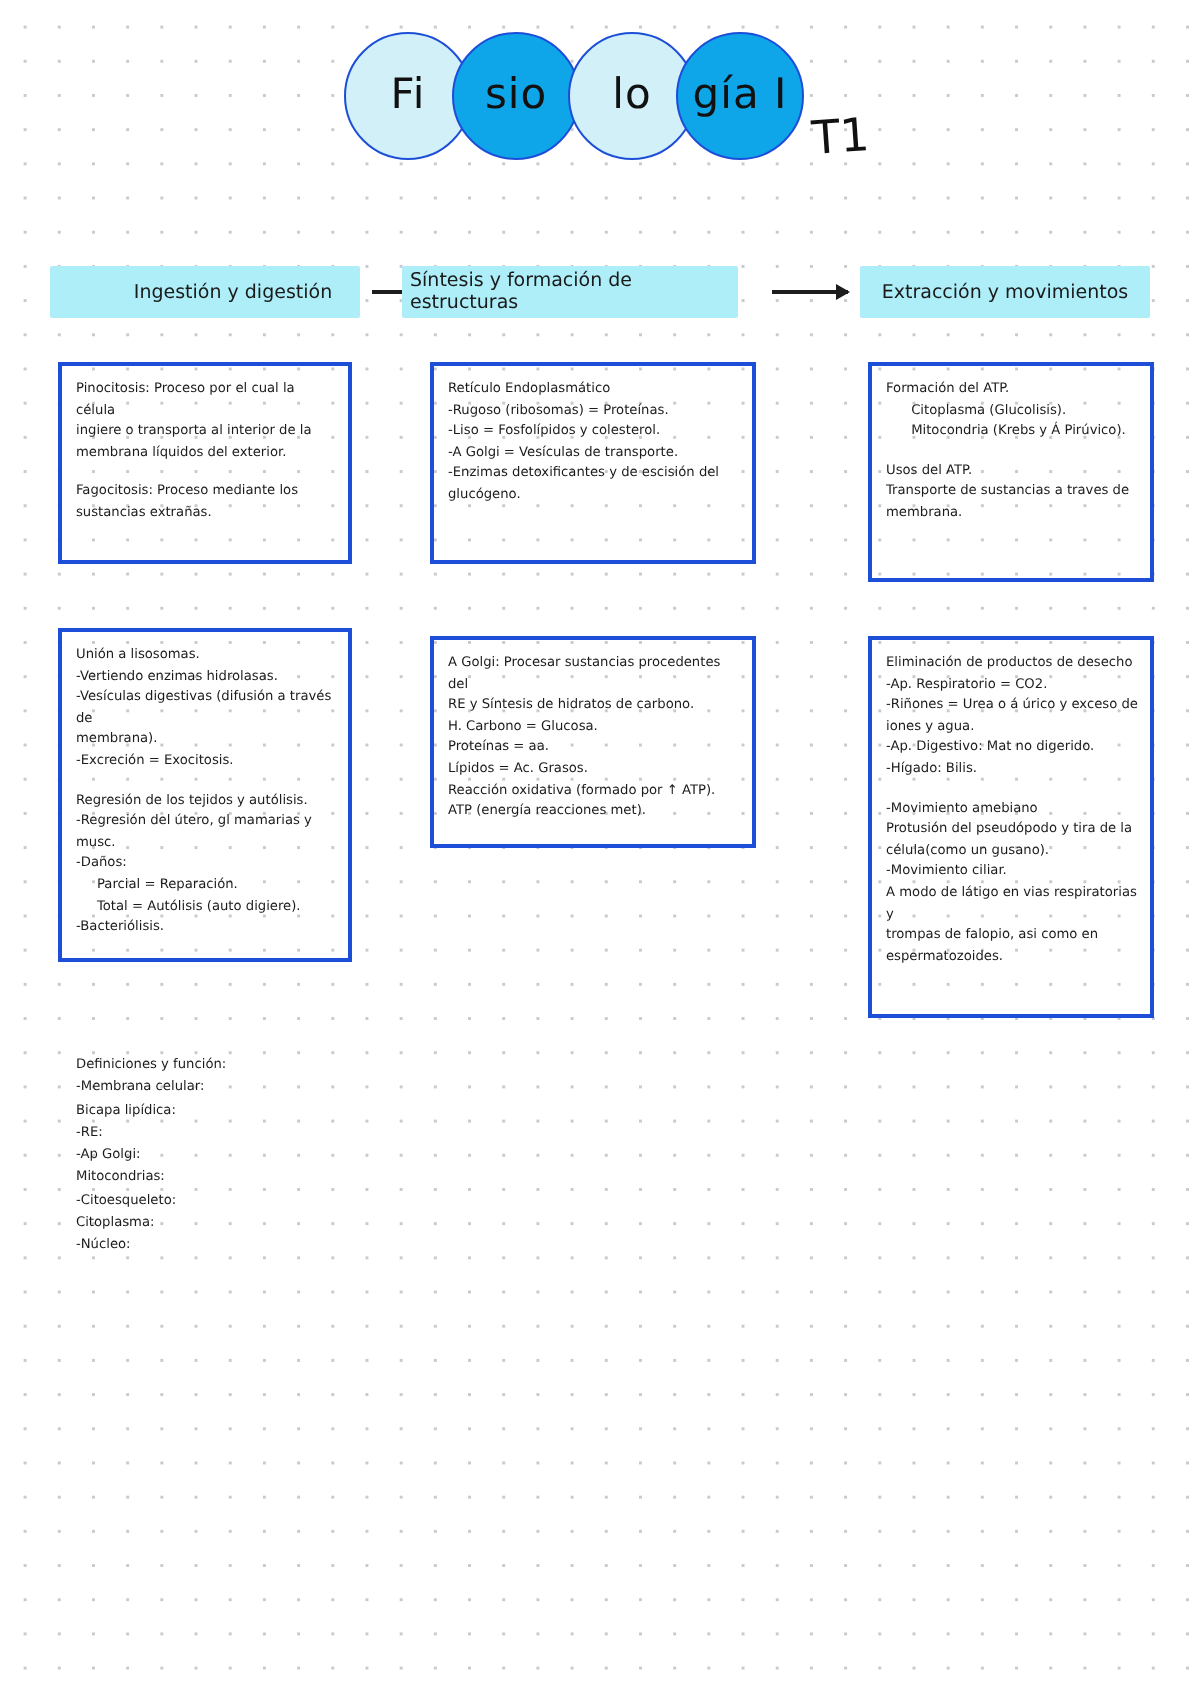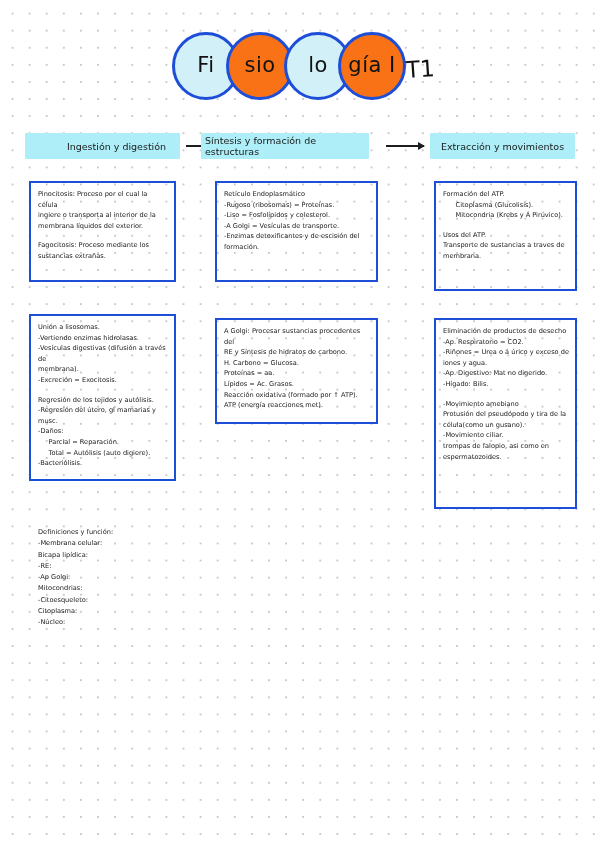--- a/index.html
+++ b/index.html
@@ -17,27 +17,27 @@
     background-image:radial-gradient(circle, #c9c9d2 0.8px, rgba(0,0,0,0) 0.9px);
     background-size:17.1px 17.1px;
     background-position:4px 5px;
   }
 
   
   #title{
     position:absolute;left:168px;top:8px;width:260px;height:80px;
   }
   .bub{
-    position:absolute;top:24px;width:62px;height:62px;border-radius:50%;
-    border:3px solid #1d4ed8;
+    position:absolute;top:8px;width:62px;height:62px;border-radius:50%;
+    border:1px solid #1d4ed8;
     display:flex;align-items:center;justify-content:center;
     font-size:21px;color:#111;letter-spacing:0.5px;
   }
   .bub.cy{background:#d2f0f7;}
-  .bub.gy{background:#f97316;}
+  .bub.gy{background:#0ea5e9;}
   .bub span{transform:translateY(-1px);}
   #b1{left:4px;}
   #b2{left:58px;}
   #b3{left:116px;}
   #b4{left:170px;}
   #tver{
     position:absolute;left:238px;top:48px;
     font-size:23px;color:#111;transform:rotate(-4deg);
   }
 
@@ -150,21 +150,21 @@
     <div class="ln">Citoplasma:</div>
     <div class="ln">-Núcleo:</div>
   </div>
 
 <div class="box" id="c2b1">
     <div class="ln">Retículo Endoplasmático</div>
     <div class="ln">-Rugoso (ribosomas) = Proteínas.</div>
     <div class="ln">-Liso = Fosfolípidos y colesterol.</div>
     <div class="ln">-A Golgi = Vesículas de transporte.</div>
     <div class="ln">-Enzimas detoxificantes y de escisión del</div>
-    <div class="ln">formación.</div>
+    <div class="ln">glucógeno.</div>
   </div>
 <div class="box" id="c2b2">
     <div class="ln">A Golgi: Procesar sustancias procedentes del</div>
     <div class="ln">RE y Síntesis de hidratos de carbono.</div>
     <div class="ln">H. Carbono = Glucosa.</div>
     <div class="ln">Proteínas = aa.</div>
     <div class="ln">Lípidos = Ac. Grasos.</div>
     <div class="ln">Reacción oxidativa (formado por ↑ ATP).</div>
     <div class="ln">ATP (energía reacciones met).</div>
   </div>
@@ -183,15 +183,16 @@
     <div class="ln">-Ap. Respiratorio = CO2.</div>
     <div class="ln">-Riñones = Urea o á úrico y exceso de</div>
     <div class="ln">iones y agua.</div>
     <div class="ln">-Ap. Digestivo: Mat no digerido.</div>
     <div class="ln">-Hígado: Bilis.</div>
     <div class="gap"></div>
     <div class="ln">-Movimiento amebiano</div>
     <div class="ln">Protusión del pseudópodo y tira de la</div>
     <div class="ln">célula(como un gusano).</div>
     <div class="ln">-Movimiento ciliar.</div>
+    <div class="ln">A modo de látigo en vias respiratorias y</div>
     <div class="ln">trompas de falopio, asi como en</div>
     <div class="ln">espermatozoides.</div>
   </div>
 
 </body></html>

